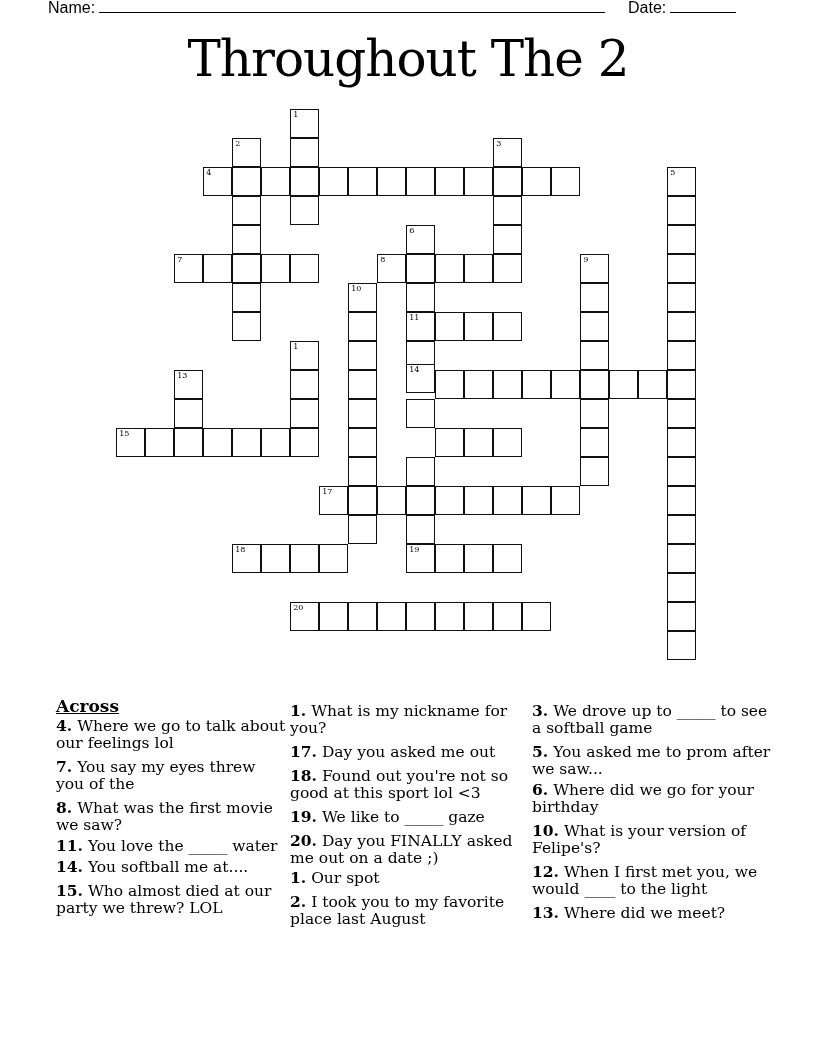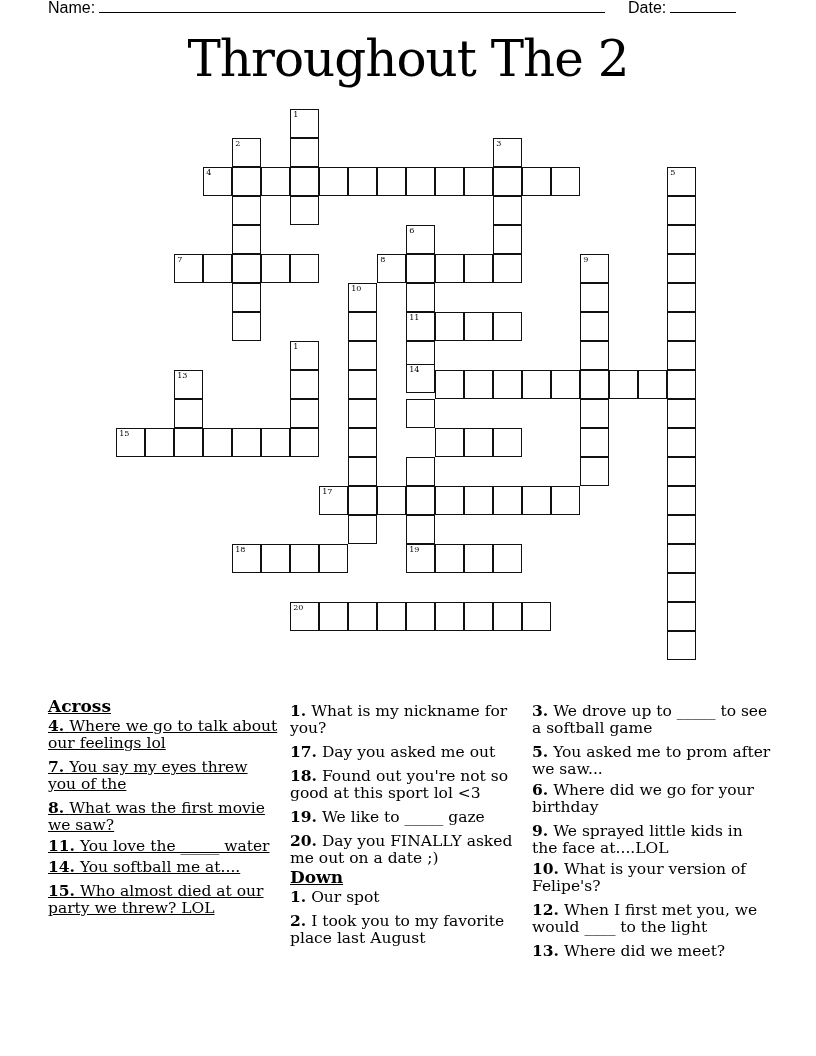--- a/index.html
+++ b/index.html
@@ -6,21 +6,21 @@
   body { width: 816px; height: 1056px; position: relative; overflow: hidden; font-family: "DejaVu Serif", serif; color: #000; }
   .header { position: absolute; top: 0; left: 48px; font-family: "Liberation Sans", sans-serif; font-size: 16px; }
   .name-label { position: absolute; top: -2px; left: 0; white-space: nowrap; }
   .date-label { position: absolute; top: -2px; left: 580px; white-space: nowrap; }
   .line { display: inline-block; border-bottom: 1px solid #000; vertical-align: baseline; height: 14px; margin-left: 4px; }
   .title { position: absolute; top: 30px; left: 0; width: 816px; text-align: center; font-family: "DejaVu Serif", serif; font-size: 50px; letter-spacing: -1px; }
   .grid { position: absolute; left: 117px; top: 110px; }
   .cell { position: absolute; width: 29px; height: 29px; box-sizing: border-box; border: 1.5px solid #111; background: #fff; margin-left: -0.75px; margin-top: -0.75px; }
   .cell-num { position: absolute; top: 1px; left: 2px; font-size: 8px; font-family: "DejaVu Serif", serif; line-height: 1; }
   .clues { position: absolute; top: 698px; font-family: "DejaVu Serif", serif; font-size: 15.5px; line-height: 17px; }
-  .col1 { left: 48px; width: 230px; text-decoration: underline; }
+  .col1 { left: 56px; width: 230px; }
   .col2 { left: 290px; width: 232px; }
   .col3 { left: 532px; width: 240px; }
   .clue-heading { font-weight: bold; text-decoration: underline; font-size: 17px; margin-bottom: 2px; }
   .clue { margin-bottom: 6px; }
   .clue-num { font-weight: bold; }
 </style>
 </head>
 <body>
 
 <div class="header">
@@ -209,26 +209,24 @@
   <div class="clue"><span class="clue-num">14.</span> <span>You softball me at....</span></div>
   <div class="clue"><span class="clue-num">15.</span> <span>Who almost died at our party we threw? LOL</span></div>
 </div>
 
 <div class="clues col2" style="top:702px">
   <div class="clue"><span class="clue-num">1.</span> <span>What is my nickname for you?</span></div>
   <div class="clue"><span class="clue-num">17.</span> <span>Day you asked me out</span></div>
   <div class="clue"><span class="clue-num">18.</span> <span>Found out you're not so good at this sport lol &lt;3</span></div>
   <div class="clue"><span class="clue-num">19.</span> <span>We like to _____ gaze</span></div>
   <div class="clue" style="margin-bottom:2px"><span class="clue-num">20.</span> <span>Day you FINALLY asked me out on a date ;)</span></div>
-  <div class="clue-heading">Down</div>
   <div class="clue"><span class="clue-num">1.</span> <span>Our spot</span></div>
   <div class="clue"><span class="clue-num">2.</span> <span>I took you to my favorite place last August</span></div>
 </div>
 
 <div class="clues col3" style="top:702px">
   <div class="clue"><span class="clue-num">3.</span> <span>We drove up to _____ to see a softball game</span></div>
   <div class="clue" style="margin-bottom:3px"><span class="clue-num">5.</span> <span>You asked me to prom after we saw...</span></div>
   <div class="clue"><span class="clue-num">6.</span> <span>Where did we go for your birthday</span></div>
-  <div class="clue" style="margin-bottom:3px"><span class="clue-num">9.</span> <span>We sprayed little kids in the face at....LOL</span></div>
   <div class="clue"><span class="clue-num">10.</span> <span>What is your version of Felipe's?</span></div>
   <div class="clue"><span class="clue-num">12.</span> <span>When I first met you, we would ____ to the light</span></div>
   <div class="clue"><span class="clue-num">13.</span> <span>Where did we meet?</span></div>
 </div>
 
 </body></html>

